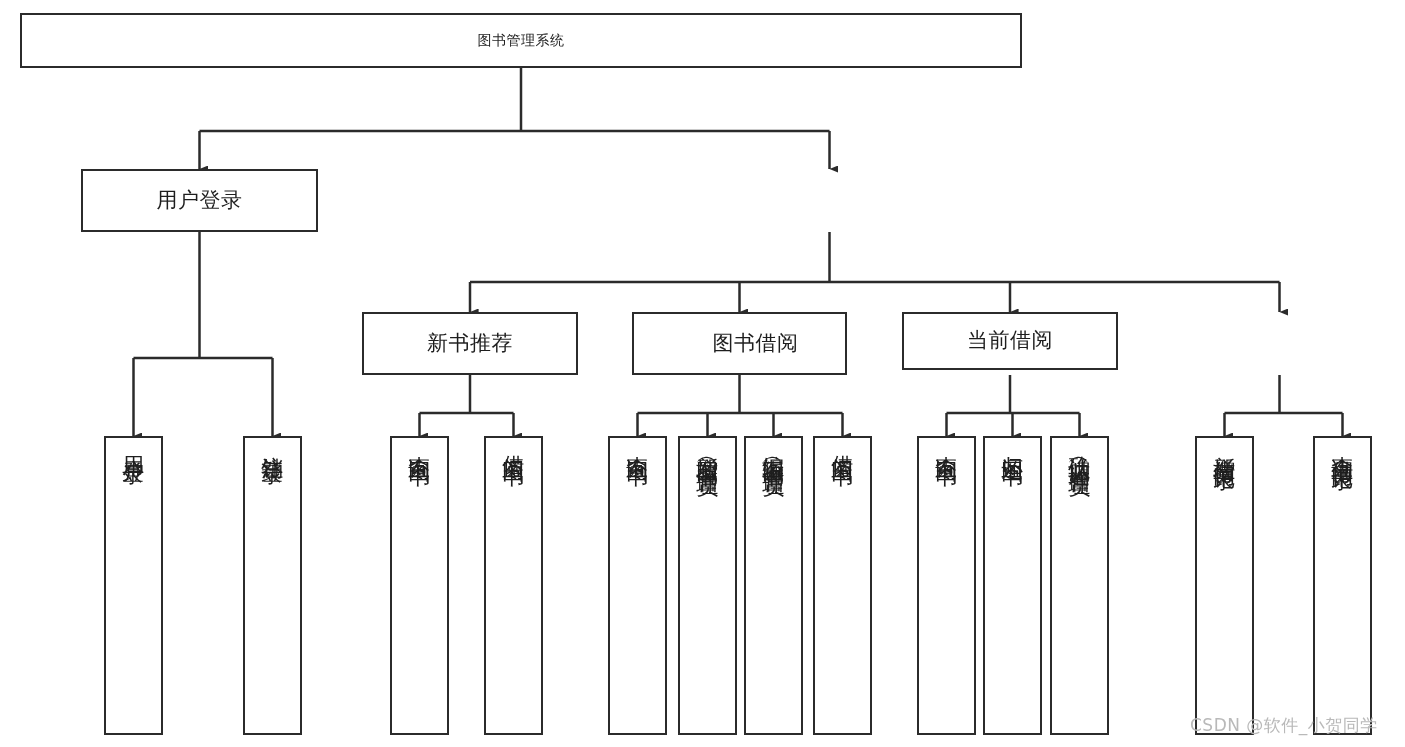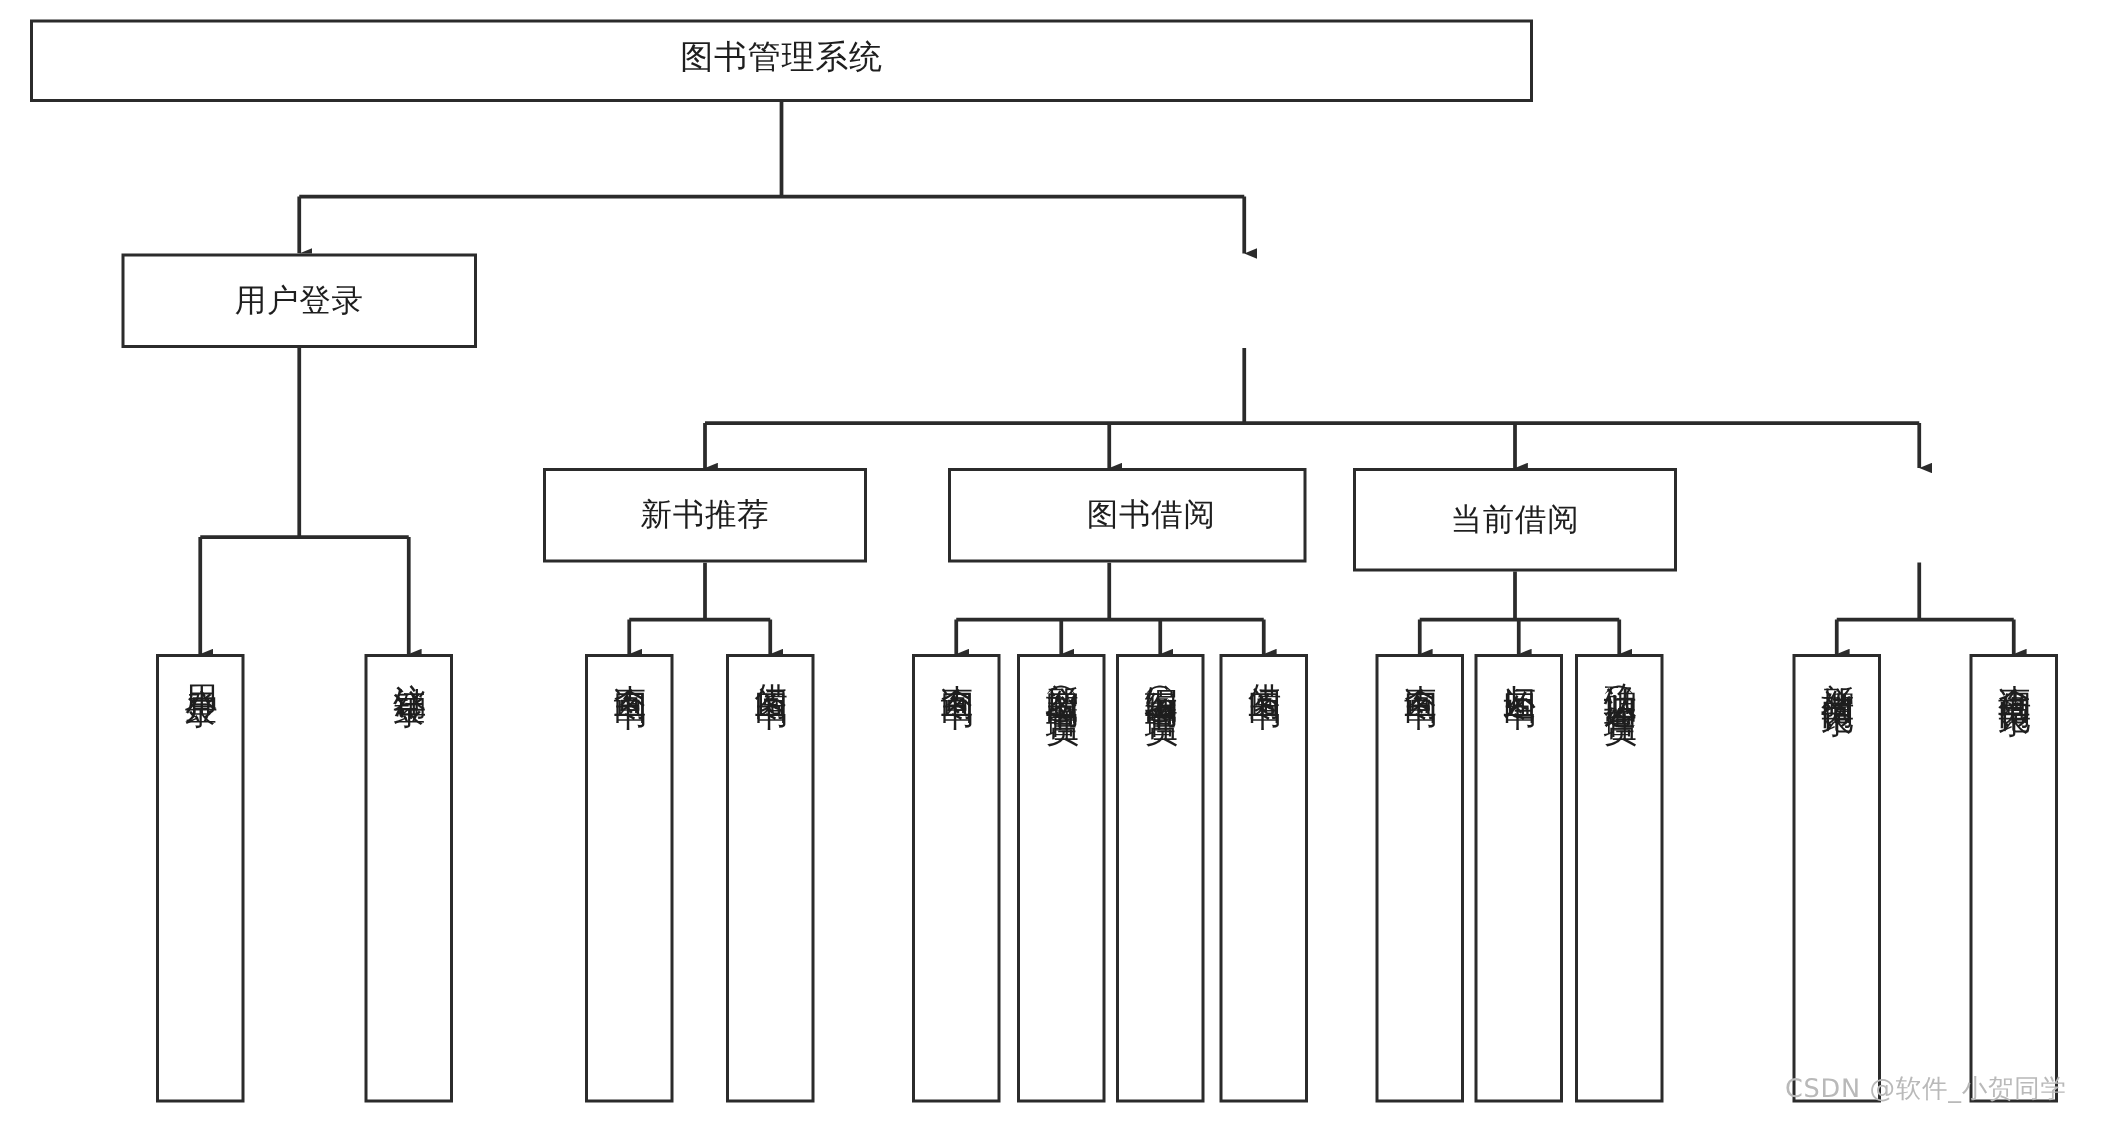--- a/index.html
+++ b/index.html
@@ -39,22 +39,21 @@
     text-align: center;
     line-height: 1.30;
     letter-spacing: 0.5px;
   }
   
   .node.h .label {
     font-size: 21px;
     writing-mode: horizontal-tb;
   }
   .node.root .label {
-    font-size: 22px;
-    font-family: Liberation Mono, monospace;
+    font-size: 14px;
   }
   
   .node.v {
     align-items: flex-start;
     justify-content: center;
     padding-top: 0;
   }
   .node.v .label {
     writing-mode: vertical-rl;
     text-orientation: upright;
@@ -124,24 +123,24 @@
     <span class="label">图书管理系统</span>
   </div>
 
   <div class="node h" style="left: 81px; top: 169px; width: 237px; height: 63px;">
     <span class="label">用户登录</span>
   </div>
 
   <div class="node h" style="left: 362px; top: 312px; width: 216px; height: 63px;">
     <span class="label">新书推荐</span>
   </div>
-  <div class="node h" style="left: 632px; top: 312px; width: 239px; height: 63px; padding-left: 32px;">
+  <div class="node h" style="left: 632px; top: 312px; width: 215px; height: 63px; padding-left: 32px;">
     <span class="label">图书借阅</span>
   </div>
-  <div class="node h" style="left: 902px; top: 312px; width: 216px; height: 69px;">
+  <div class="node h" style="left: 902px; top: 312px; width: 216px; height: 58px;">
     <span class="label">当前借阅</span>
   </div>
 
   <div class="node v" style="left: 104px; top: 436px; width: 59px; height: 299px;">
     <span class="label">用户登录</span>
   </div>
   <div class="node v" style="left: 243px; top: 436px; width: 59px; height: 299px;">
     <span class="label">注销登录</span>
   </div>
 

